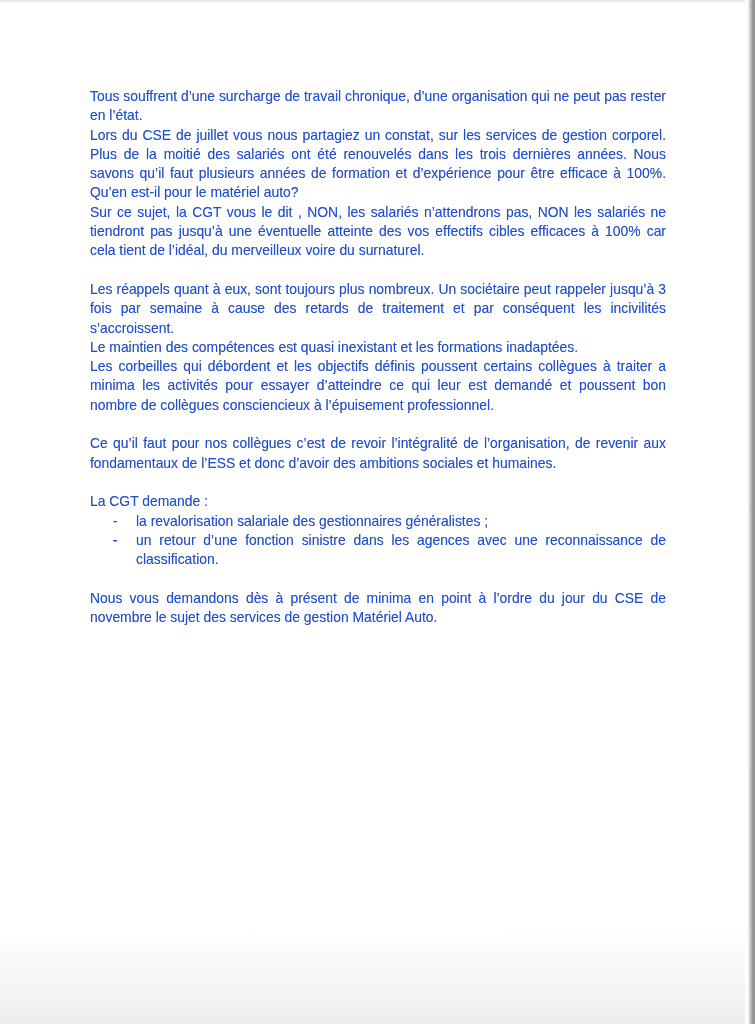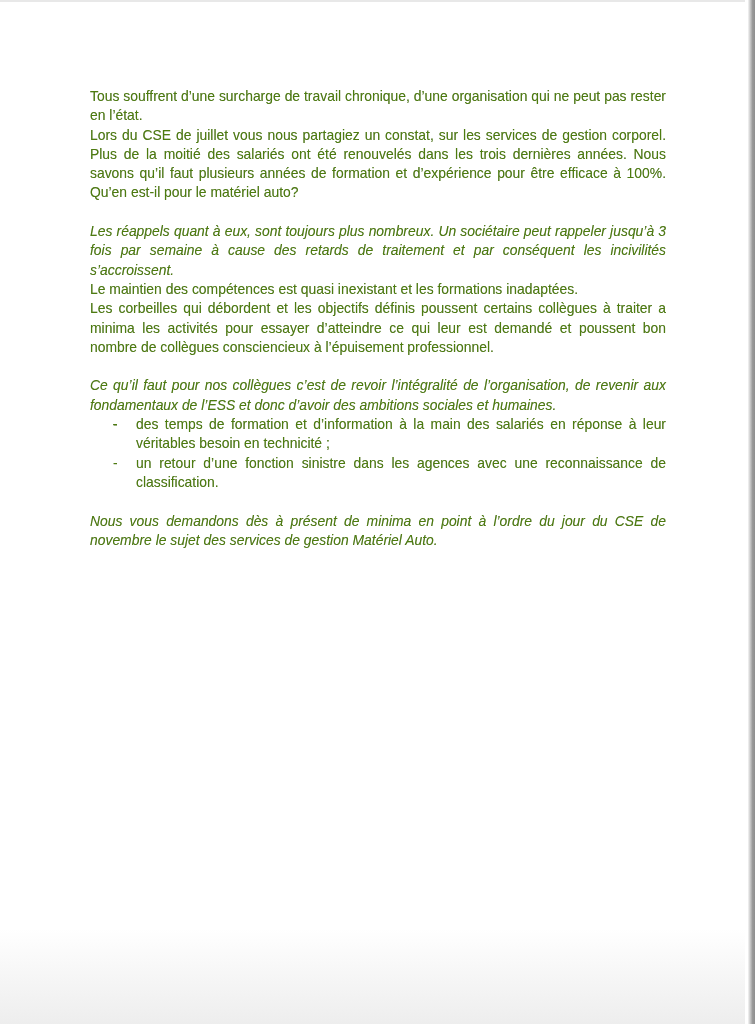--- a/index.html
+++ b/index.html
@@ -32,32 +32,31 @@
     left: 0; right: 0; bottom: 0;
     height: 95px;
     background: linear-gradient(to bottom, rgba(235,235,235,0) 0%, rgba(228,228,228,0.65) 100%);
     pointer-events: none;
   }
   .content {
     position: absolute;
     left: 90px;
     top: 87px;
     width: 576px;
-    color: #4d7c0f;
+    color: #1d4ed8;
     font-size: 13.9px;
     line-height: 19.3px;
     text-align: justify;
     text-shadow: 0 0 0.4px rgba(0,0,0,0.30);
   }
   .content p {
     margin: 0;
   }
   .content p.gap {
     margin-top: 19.3px;
-    font-style: italic;
   }
   .demands-list {
     margin: 0;
   }
   .demand {
     position: relative;
     padding-left: 46px;
   }
   .demand .marker {
     position: absolute;
@@ -66,38 +65,40 @@
   }
 </style>
 </head>
 <body>
 
 <div class="page-top-edge"></div>
 
 <div class="content">
   <p>Tous souffrent d’une surcharge de travail chronique, d’une organisation qui ne peut pas rester en l’état.</p>
   <p>Lors du CSE de juillet vous nous partagiez un constat, sur les services de gestion corporel. Plus de la moitié des salariés ont été renouvelés dans les trois dernières années. Nous savons qu’il faut plusieurs années de formation et d’expérience pour être efficace à 100%. Qu’en est-il pour le matériel auto?</p>
+  <p>Sur ce sujet, la CGT vous le dit , NON, les salariés n’attendrons pas, NON les salariés ne tiendront pas jusqu’à une éventuelle atteinte des vos effectifs cibles efficaces à 100% car cela tient de l’idéal, du merveilleux voire du surnaturel.</p>
 
   <p class="gap">Les réappels quant à eux, sont toujours plus nombreux. Un sociétaire peut rappeler jusqu’à 3 fois par semaine à cause des  retards de traitement et par conséquent les incivilités s’accroissent.</p>
   <p>Le maintien des compétences est quasi inexistant et les formations inadaptées.</p>
   <p>Les corbeilles qui débordent et les objectifs définis poussent certains collègues à traiter a minima les activités pour essayer d’atteindre ce qui leur est demandé et poussent bon nombre de collègues consciencieux à l’épuisement professionnel.</p>
 
   <p class="gap">Ce qu’il faut pour nos collègues c’est de revoir l’intégralité de l’organisation, de revenir aux fondamentaux de l’ESS et donc d’avoir des ambitions sociales et humaines.</p>
 
+  <p class="gap">La CGT demande :</p>
 
   <div class="demands-list">
     <div class="demand">
       <span class="marker">-</span>
+      <span class="demand-text">la revalorisation salariale des gestionnaires généralistes ;</span>
     </div>
     <div class="demand">
       <span class="marker">-</span>
     </div>
     <div class="demand">
       <span class="marker">-</span>
-      <span class="demand-text">des temps de formation et d’information à la main des salariés en réponse à leur véritables besoin en technicité ;</span>
     </div>
     <div class="demand">
       <span class="marker">-</span>
       <span class="demand-text">un retour d’une fonction sinistre dans les agences avec une reconnaissance de classification.</span>
     </div>
   </div>
 
   <p class="gap">Nous vous demandons dès à présent de minima en point à l’ordre du jour du CSE de novembre le sujet des services de gestion Matériel Auto.</p>
 </div>
 

